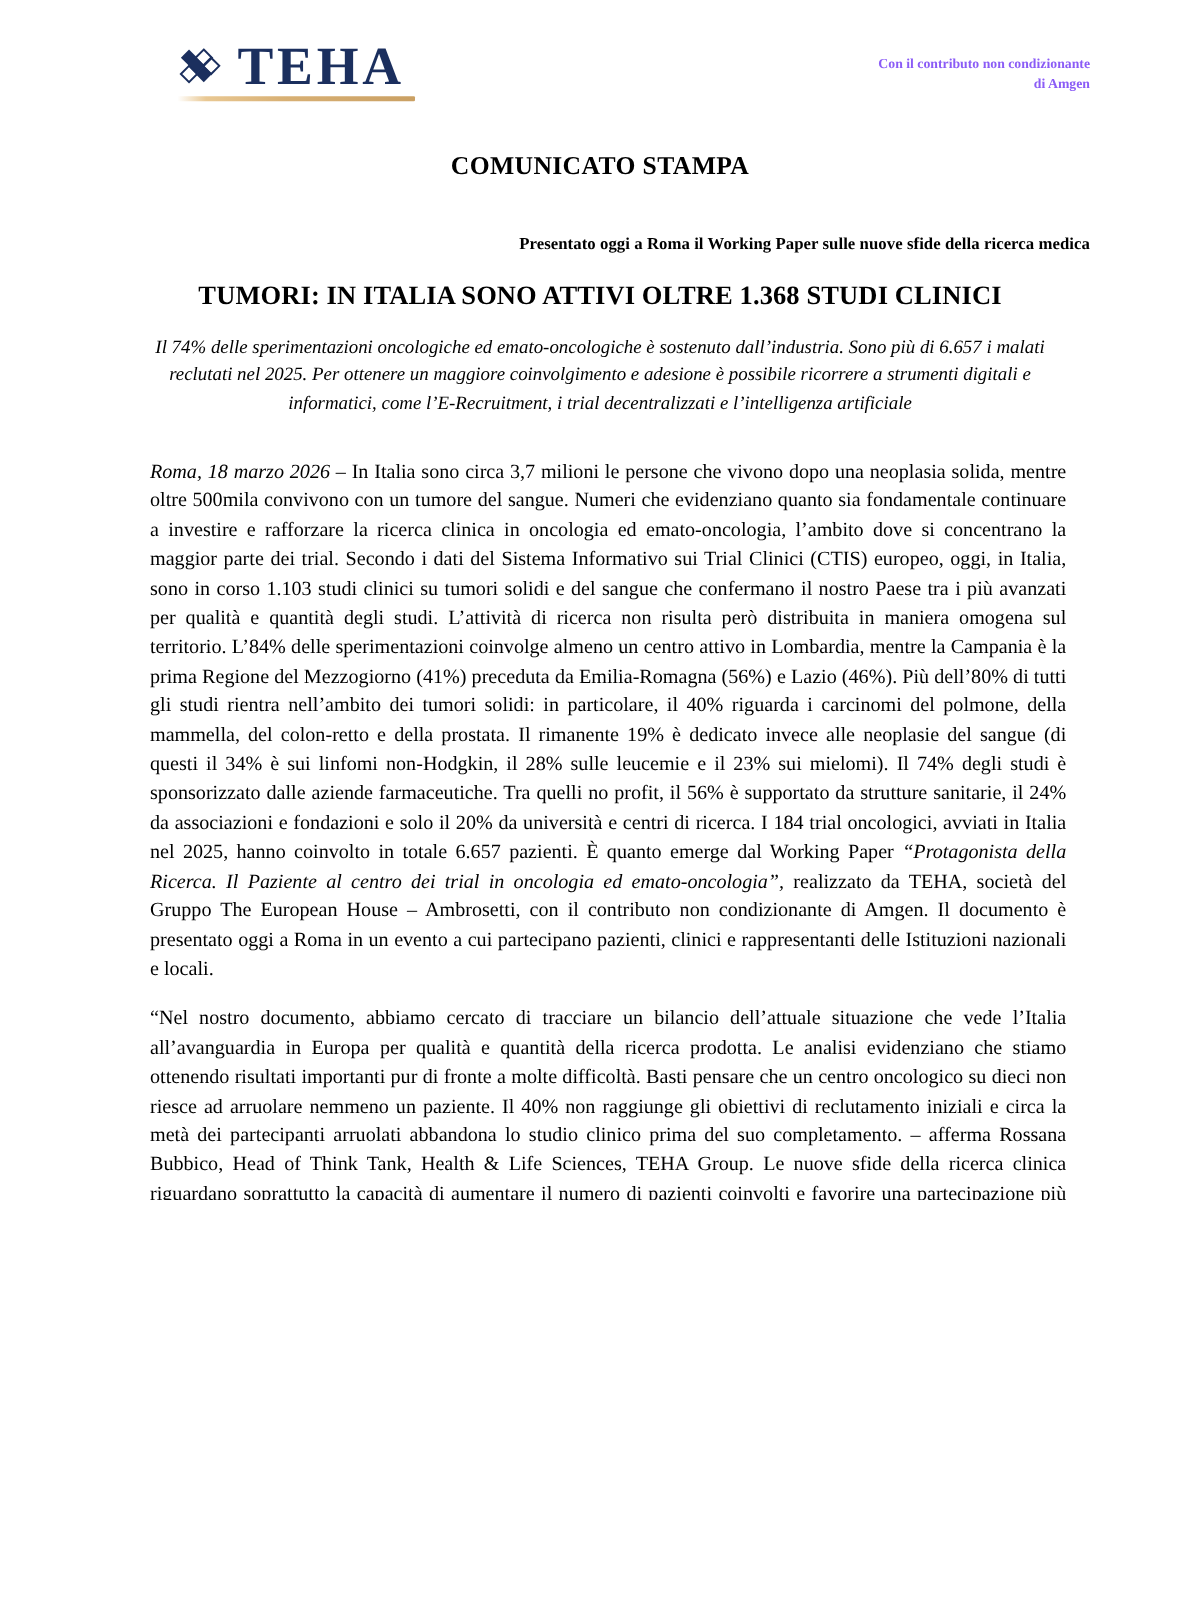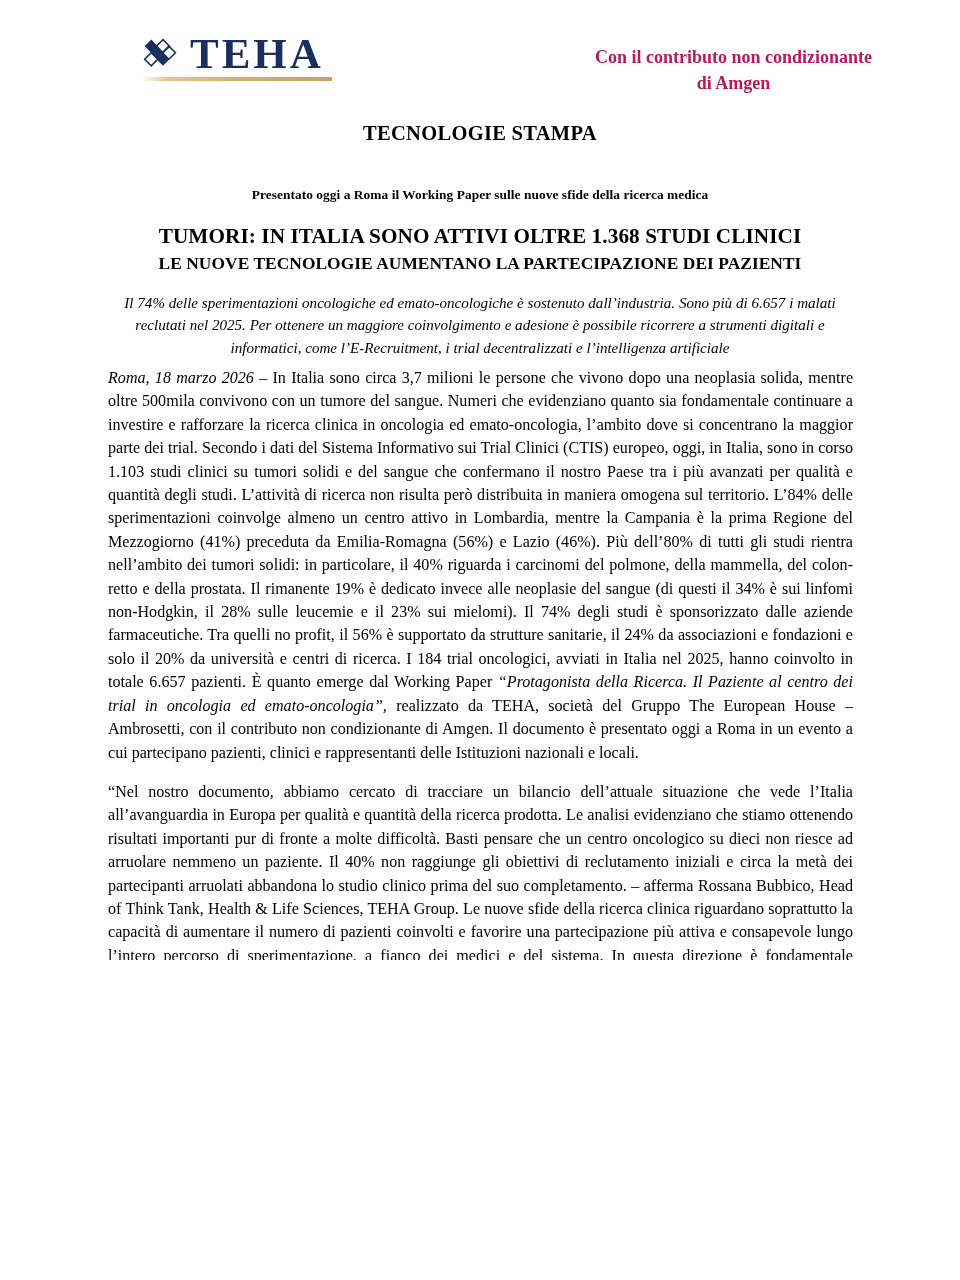--- a/index.html
+++ b/index.html
@@ -58,26 +58,26 @@
     color: #1b2f5e;
   }
   .logo-rule {
     margin-top: 2px;
     height: 4px;
     width: 190px;
     background: linear-gradient(to right, #ffffff 0%, #e9c893 12%, #d8b074 45%, #caa063 100%);
     border-radius: 1px;
   }
   .contrib {
-    text-align: center;
+    text-align: right;
     font-family: "Liberation Serif", "DejaVu Serif", serif;
     font-weight: 700;
-    font-size: 18px;
+    font-size: 11px;
     line-height: 1.45;
-    color: #be185d;
+    color: #8b5cf6;
     padding-top: 10px;
     white-space: pre-line;
   }
 
   
   .titles {
     position: absolute;
     top: 122px;
     left: 88px;
     right: 88px;
@@ -87,20 +87,21 @@
     font-weight: 700;
     font-size: 20.5px;
     letter-spacing: 0.3px;
     margin: 0;
   }
   .kicker {
     font-weight: 700;
     font-size: 13.4px;
     margin: 42px 0 0 0;
     letter-spacing: 0.05px;
+    text-align: right;
   }
   .headline {
     font-weight: 700;
     font-size: 21.2px;
     margin: 21px 0 0 0;
     letter-spacing: 0.1px;
     white-space: nowrap;
   }
   .subheadline {
     font-weight: 700;
@@ -119,21 +120,21 @@
   }
 
   
   .body {
     position: absolute;
     top: 366px;
     left: 108px;
     width: 745px;
   }
   .body p {
-    margin: 0 0 16px 0;
+    margin: 0 0 16px 12px;
     font-size: 16.1px;
     line-height: 1.455;
     text-align: justify;
     text-justify: inter-word;
     hyphens: manual;
   }
   .body p:last-child { margin-bottom: 0; }
   .dateline { font-style: italic; }
   .it { font-style: italic; }
   .bold { font-weight: 400; }
@@ -160,24 +161,23 @@
         <span class="logo-word">TEHA</span>
       </div>
       <div class="logo-rule"></div>
     </div>
 
     <div class="contrib">Con il contributo non condizionante
 di Amgen</div>
   </div>
 
   <div class="titles">
-    <h1 class="comunicato">TECNOLOGIE STAMPA</h1>
+    <h1 class="comunicato">COMUNICATO STAMPA</h1>
     <p class="kicker">Presentato oggi a Roma il Working Paper sulle nuove sfide della ricerca medica</p>
     <h2 class="headline">TUMORI: IN ITALIA SONO ATTIVI OLTRE 1.368 STUDI CLINICI</h2>
-    <h3 class="subheadline">LE NUOVE TECNOLOGIE AUMENTANO LA PARTECIPAZIONE DEI PAZIENTI</h3>
     <p class="standfirst">Il 74% delle sperimentazioni oncologiche ed emato-oncologiche è sostenuto dall’industria. Sono più di 6.657 i malati reclutati nel 2025. Per ottenere un maggiore coinvolgimento e adesione è possibile ricorrere a strumenti digitali e informatici, come l’E-Recruitment, i trial decentralizzati e l’intelligenza artificiale</p>
   </div>
 
   <div class="body">
 
     <p><span class="dateline">Roma, 18 marzo 2026</span><span> – </span><span>In Italia sono circa 3,7 milioni le persone che vivono dopo una neoplasia solida, mentre oltre 500mila convivono con un tumore del sangue. Numeri che evidenziano quanto sia fondamentale continuare a investire e rafforzare la ricerca clinica in oncologia ed emato-oncologia, l’ambito dove si concentrano la maggior parte dei trial. Secondo i dati del Sistema Informativo sui Trial Clinici (CTIS) europeo, oggi, in Italia, sono in corso 1.103 studi clinici su tumori solidi e del sangue che confermano il nostro Paese tra i più avanzati per qualità e quantità degli studi. L’attività di ricerca non risulta però distribuita in maniera omogena sul territorio. L’84% delle sperimentazioni coinvolge almeno un centro attivo in Lombardia, mentre la Campania è la prima Regione del Mezzogiorno (41%) preceduta da Emilia-Romagna (56%) e Lazio (46%). Più dell’80% di tutti gli studi rientra nell’ambito dei tumori solidi: in particolare, il 40% riguarda i carcinomi del polmone, della mammella, del colon-retto e della prostata. Il rimanente 19% è dedicato invece alle neoplasie del sangue (di questi il 34% è sui linfomi non-Hodgkin, il 28% sulle leucemie e il 23% sui mielomi). Il 74% degli studi è sponsorizzato dalle aziende farmaceutiche. Tra quelli no profit, il 56% è supportato da strutture sanitarie, il 24% da associazioni e fondazioni e solo il 20% da università e centri di ricerca. I 184 trial oncologici, avviati in Italia nel 2025, hanno coinvolto in totale 6.657 pazienti. È quanto emerge dal Working Paper </span><span class="it">“Protagonista della Ricerca. Il Paziente al centro dei trial in oncologia ed emato-oncologia”,</span><span> realizzato da TEHA, società del Gruppo The European House – Ambrosetti, con il contributo non condizionante di Amgen. Il documento è presentato oggi a Roma in un evento a cui partecipano pazienti, clinici e rappresentanti delle Istituzioni nazionali e locali.</span></p>
 
     <p><span>“Nel nostro documento, abbiamo cercato di tracciare un bilancio dell’attuale situazione che vede l’Italia all’avanguardia in Europa per qualità e quantità della ricerca prodotta. Le analisi evidenziano che stiamo ottenendo risultati importanti pur di fronte a molte difficoltà. Basti pensare che un centro oncologico su dieci non riesce ad arruolare nemmeno un paziente. Il 40% non raggiunge gli obiettivi di reclutamento iniziali e circa la metà dei partecipanti arruolati abbandona lo studio clinico prima del suo completamento. – afferma </span><span class="bold">Rossana Bubbico</span><span>, Head of Think Tank, Health &amp; Life Sciences, TEHA Group. Le nuove sfide della ricerca clinica riguardano soprattutto la capacità di aumentare il numero di pazienti coinvolti e favorire una partecipazione più attiva e consapevole lungo l’intero percorso di sperimentazione, a fianco dei medici e del sistema. In questa direzione è fondamentale rafforzare strumenti come l’e-recruitment e promuovere i trial clinici decentralizzati, che grazie alle tecnologie digitali permettono di svolgere alcune procedure a distanza. Anche l’intelligenza artificiale può contribuire a semplificare i processi, ridurre la burocrazia e migliorare la qualità dei dati raccolti”.</span></p>
 
   </div>

